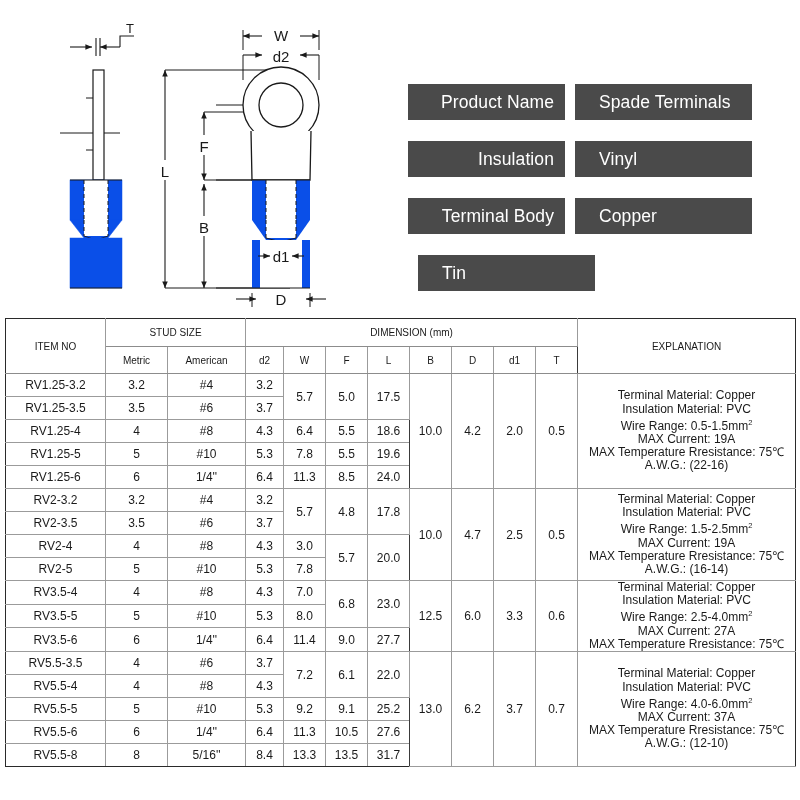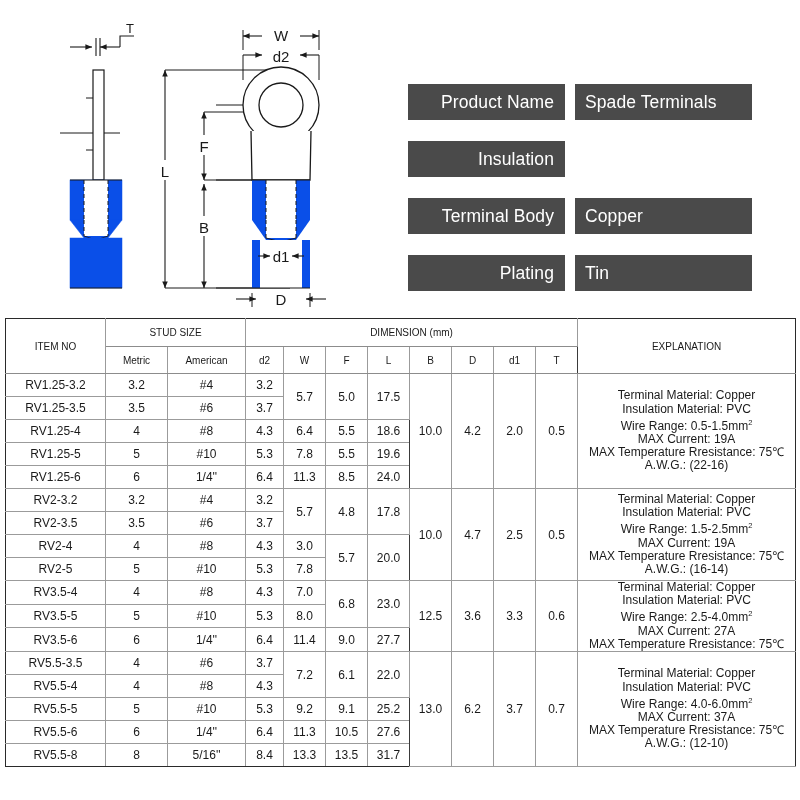--- a/index.html
+++ b/index.html
@@ -33,21 +33,21 @@
   }
   .spec-key {
     width: 157px;
     justify-content: flex-end;
     padding-right: 11px;
   }
   .spec-val {
     width: 177px;
     margin-left: 10px;
     justify-content: flex-start;
-    padding-left: 10px;
+    padding-left: 24px;
   }
 
   
   #spec-table {
     position: absolute; left: 5px; top: 318px;
     width: 790px;
     border-collapse: collapse;
     table-layout: fixed;
     font-size: 11.5px;
   }
@@ -197,27 +197,27 @@
   </svg>
 </div>
 
 <div id="spec-panel">
   <div class="spec-row">
     <div class="spec-key">Product Name</div>
     <div class="spec-val">Spade Terminals</div>
   </div>
   <div class="spec-row">
     <div class="spec-key">Insulation</div>
+    <div class="spec-val">Vinyl</div>
   </div>
   <div class="spec-row">
     <div class="spec-key">Terminal Body</div>
     <div class="spec-val">Copper</div>
   </div>
   <div class="spec-row">
-    <div class="spec-key">Plating</div>
     <div class="spec-val">Tin</div>
   </div>
 </div>
 
 <table id="spec-table">
   <colgroup>
     <col style="width:100px">
       <col style="width:62px">
       <col style="width:78px">
     <col style="width:38px">
@@ -350,21 +350,21 @@
       </tr>
       <tr>
         <td class="outer-l grp-top">RV3.5-4</td>
         <td class="vsep grp-top">4</td>
         <td class=" grp-top">#8</td>
         <td class="vsep grp-top">4.3</td>
         <td class=" grp-top" rowspan="1">7.0</td>
         <td class=" grp-top" rowspan="2">6.8</td>
         <td class=" grp-top" rowspan="2">23.0</td>
         <td class="vsep grp-top" rowspan="3">12.5</td>
-        <td class="grp-top" rowspan="3">3.6</td>
+        <td class="grp-top" rowspan="3">6.0</td>
         <td class="grp-top" rowspan="3">3.3</td>
         <td class="grp-top" rowspan="3">0.6</td>
         <td class="expl outer-r grp-top" rowspan="3">
           <div>Terminal Material: Copper</div>
           <div>Insulation Material: PVC</div>
           <div>Wire Range: 2.5-4.0mm<sup>2</sup></div>
           <div>MAX Current: 27A</div>
           <div>MAX Temperature Rresistance: 75℃</div>
         </td>
       </tr>

